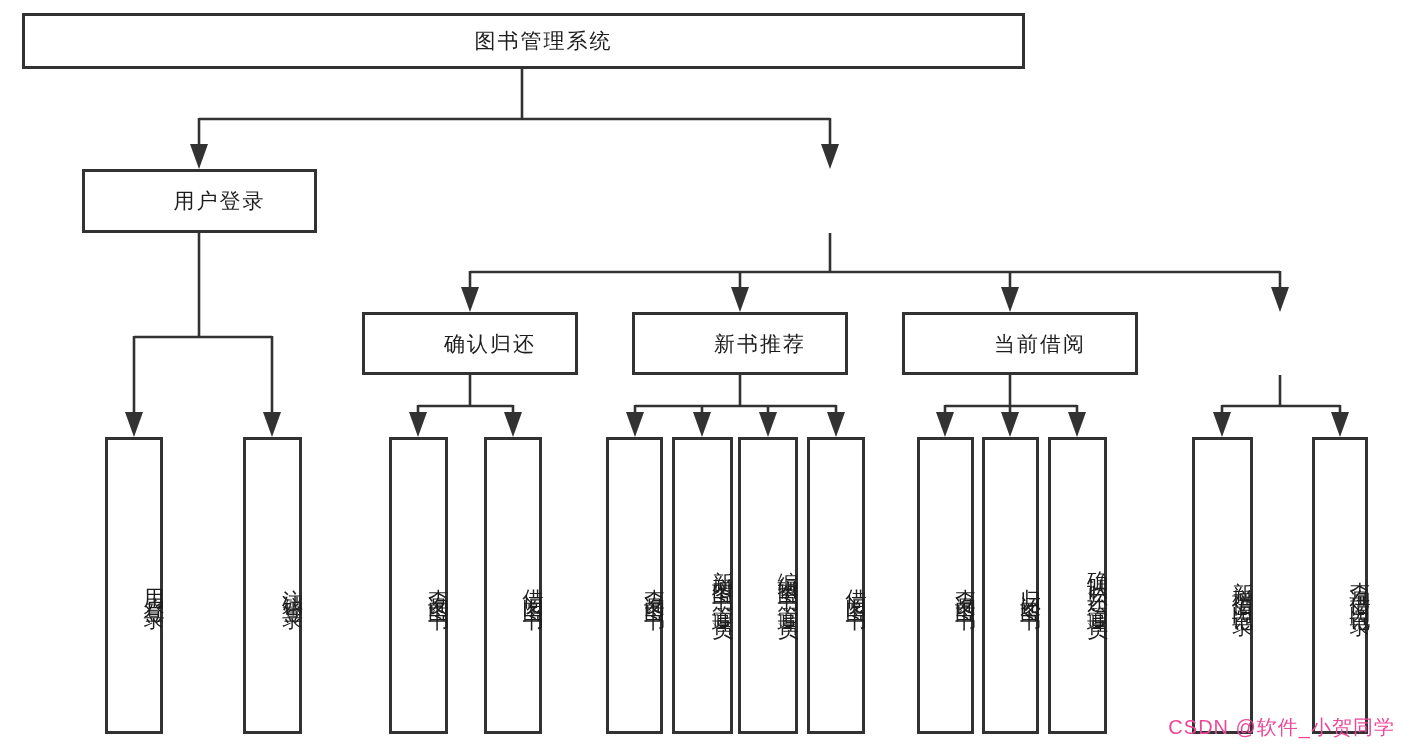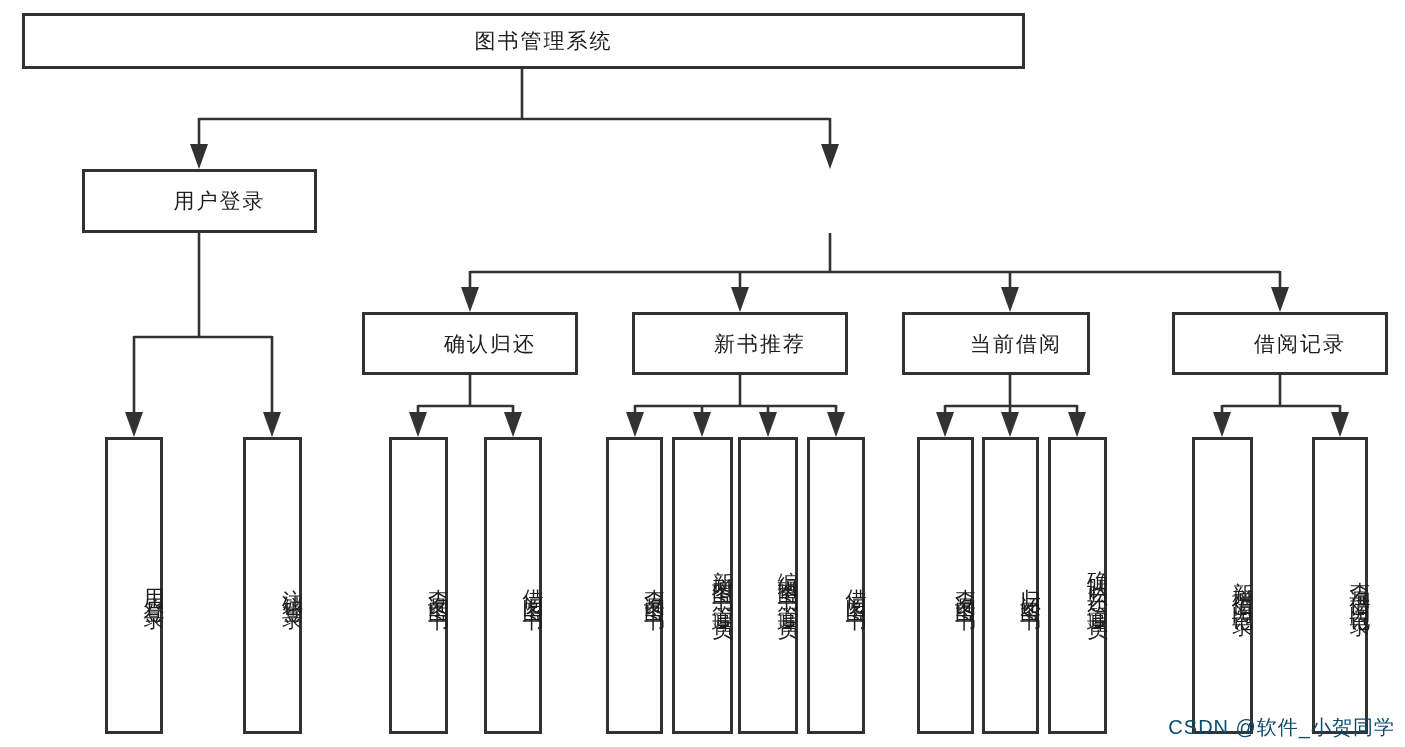--- a/index.html
+++ b/index.html
@@ -13,21 +13,21 @@
     border:3px solid #323232;display:flex;align-items:center;justify-content:center;
     text-align:center;z-index:1;padding-left:40px;
   }
   .h{font-size:21px;letter-spacing:2px;}
   .v{
     writing-mode:vertical-rl;text-orientation:mixed;
     font-size:21px;letter-spacing:7px;
   }
   .watermark{
     position:absolute;right:10px;bottom:6px;z-index:2;
-    font-size:20px;color:#0c4a6e;letter-spacing:1px;white-space:nowrap;
+    font-size:20px;color:#ec4899;letter-spacing:1px;white-space:nowrap;
   }
 </style>
 </head>
 <body>
 
 <div class="stage">
 
   <svg class="wires" width="1405" height="747" viewBox="0 0 1405 747">
       <line x1="522" y1="69" x2="522" y2="119" stroke="#323232" stroke-width="2.6"></line>
       <line x1="199" y1="119" x2="830" y2="119" stroke="#323232" stroke-width="2.6"></line>
@@ -90,25 +90,22 @@
   <div class="box h" style="left:82px;top:169px;width:235px;height:64px">
     <span>用户登录</span>
   </div>
 
   <div class="box h" style="left:362px;top:312px;width:216px;height:63px">
     <span>确认归还</span>
   </div>
   <div class="box h" style="left:632px;top:312px;width:216px;height:63px">
     <span>新书推荐</span>
   </div>
-  <div class="box h" style="left:902px;top:312px;width:188px;height:63px">
+  <div class="box h" style="left:902px;top:312px;width:236px;height:63px">
     <span>当前借阅</span>
-  </div>
-  <div class="box h" style="left:1172px;top:312px;width:216px;height:63px">
-    <span>借阅记录</span>
   </div>
 
   <div class="box v" style="left:105px;top:437px;width:58px;height:297px">
     <span>用户登录</span>
   </div>
   <div class="box v" style="left:243px;top:437px;width:59px;height:297px">
     <span>注销登录</span>
   </div>
 
   <div class="box v" style="left:389px;top:437px;width:59px;height:297px">

